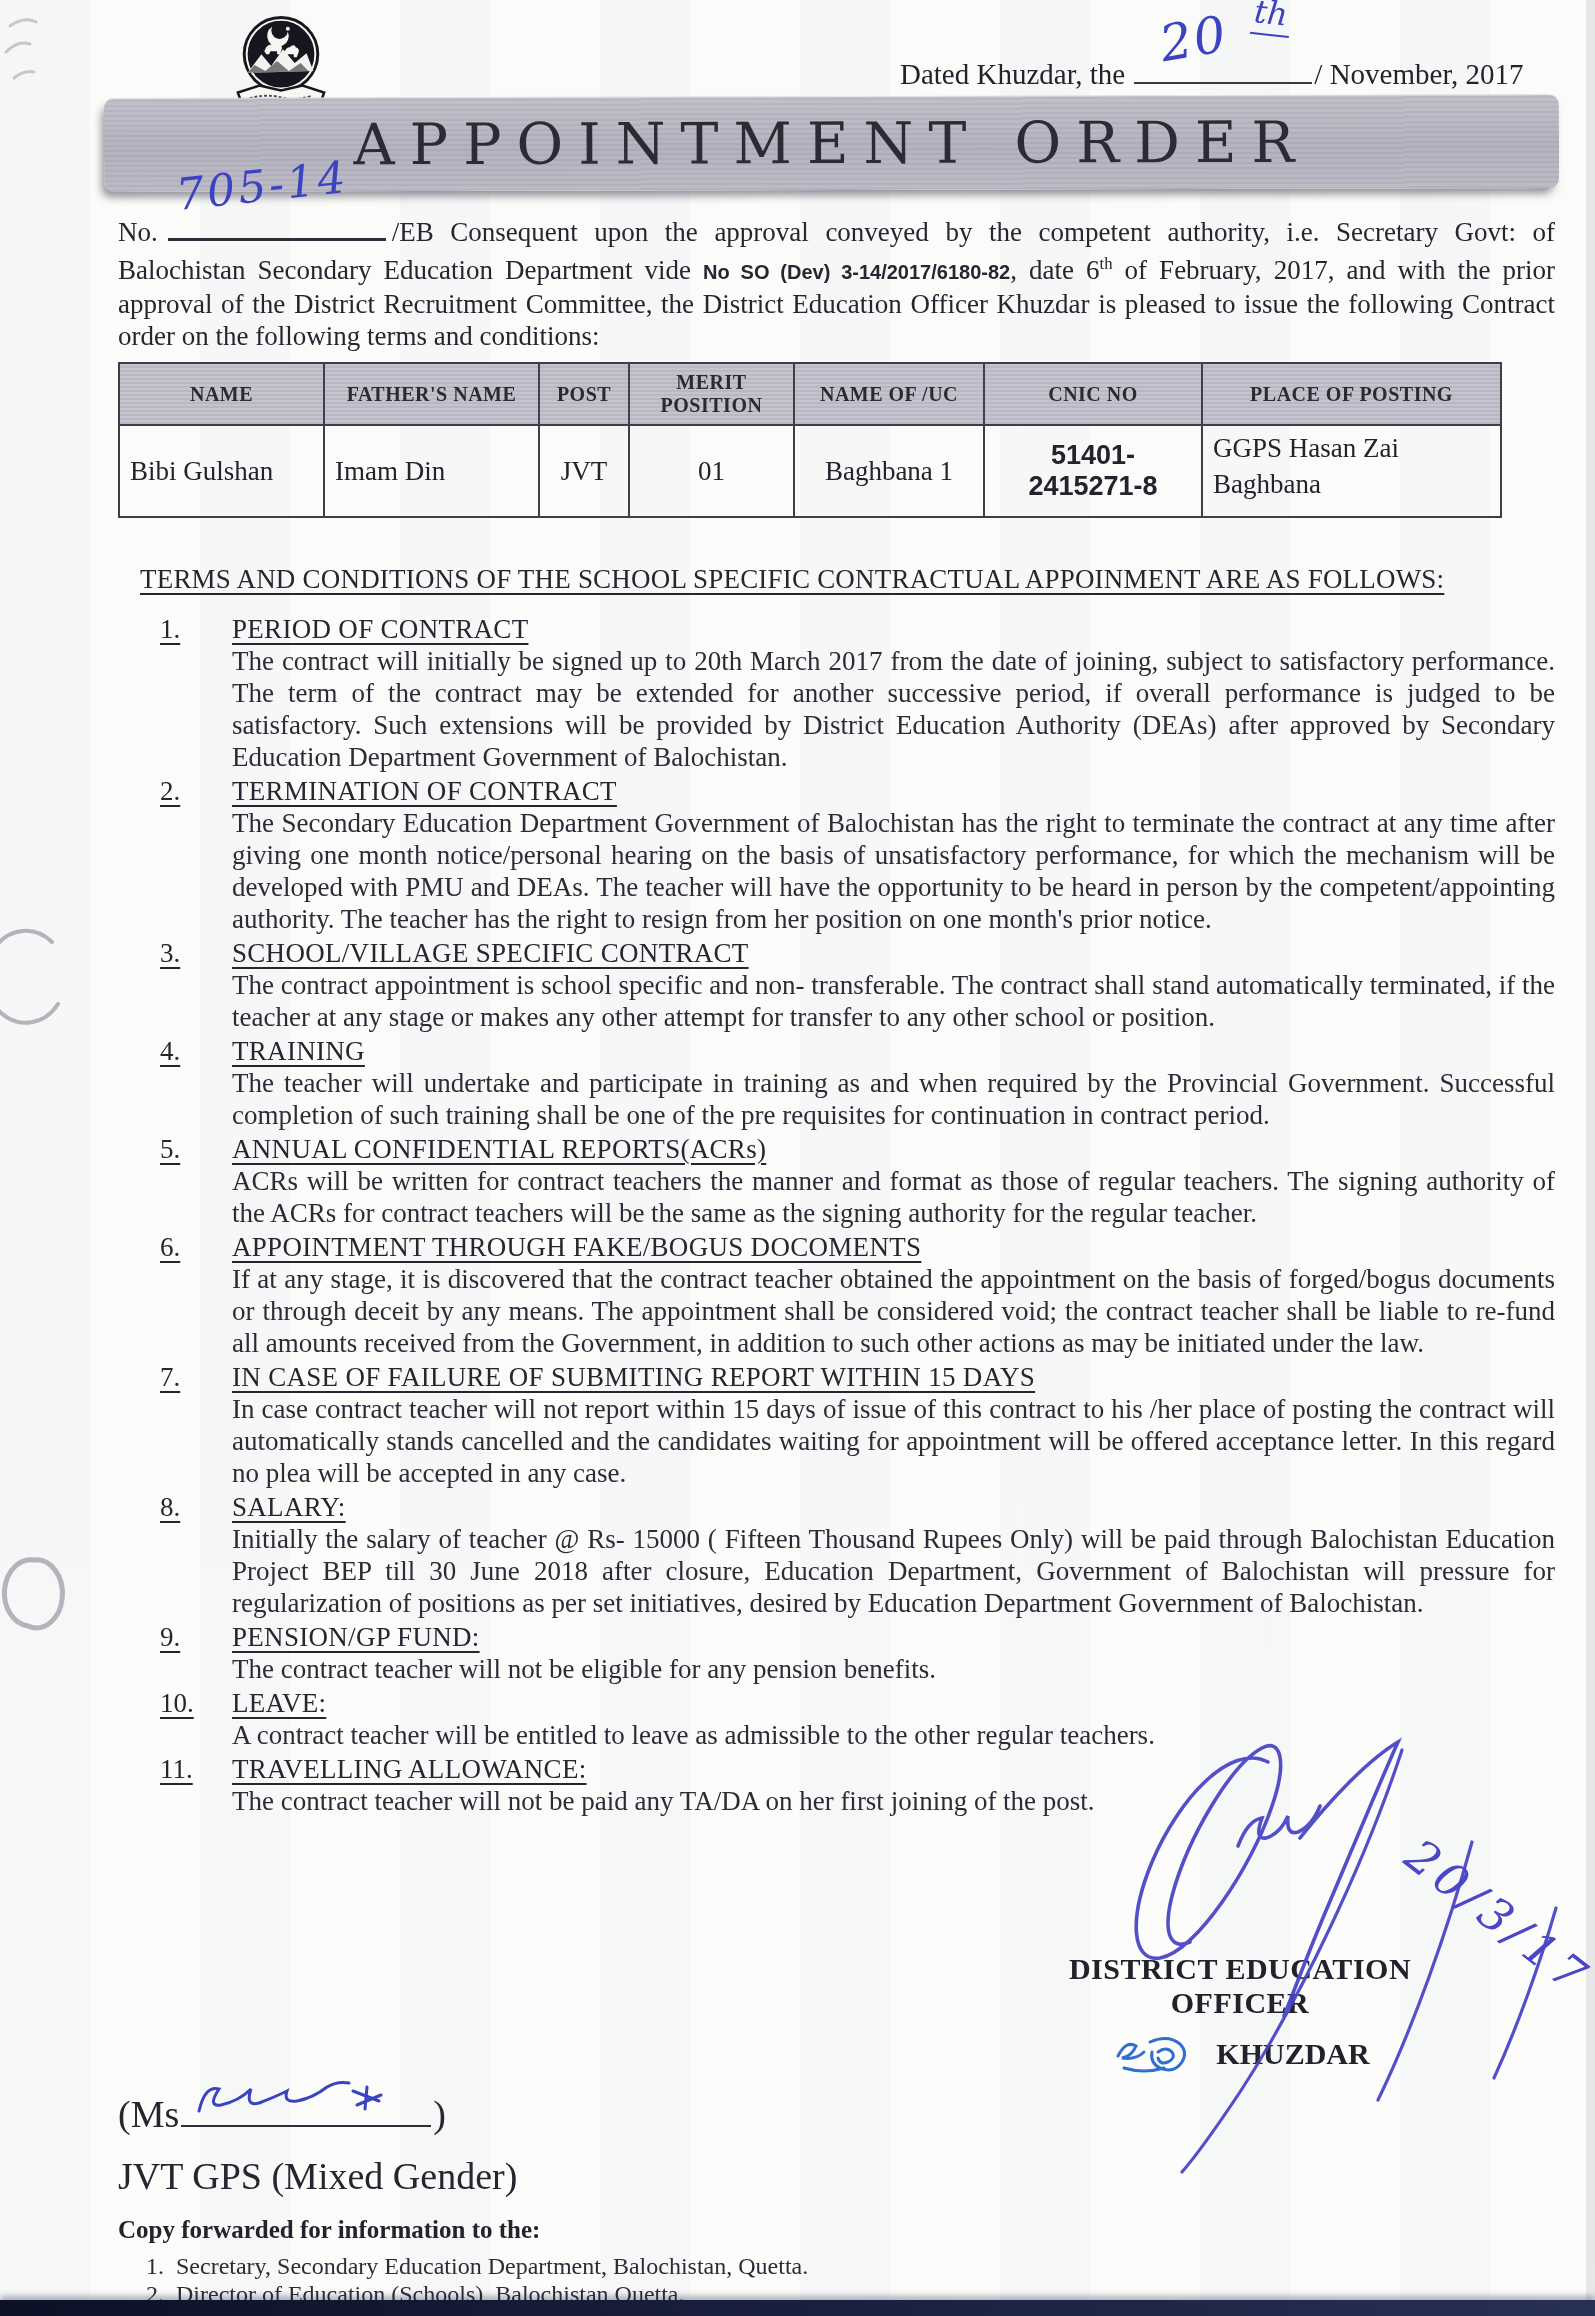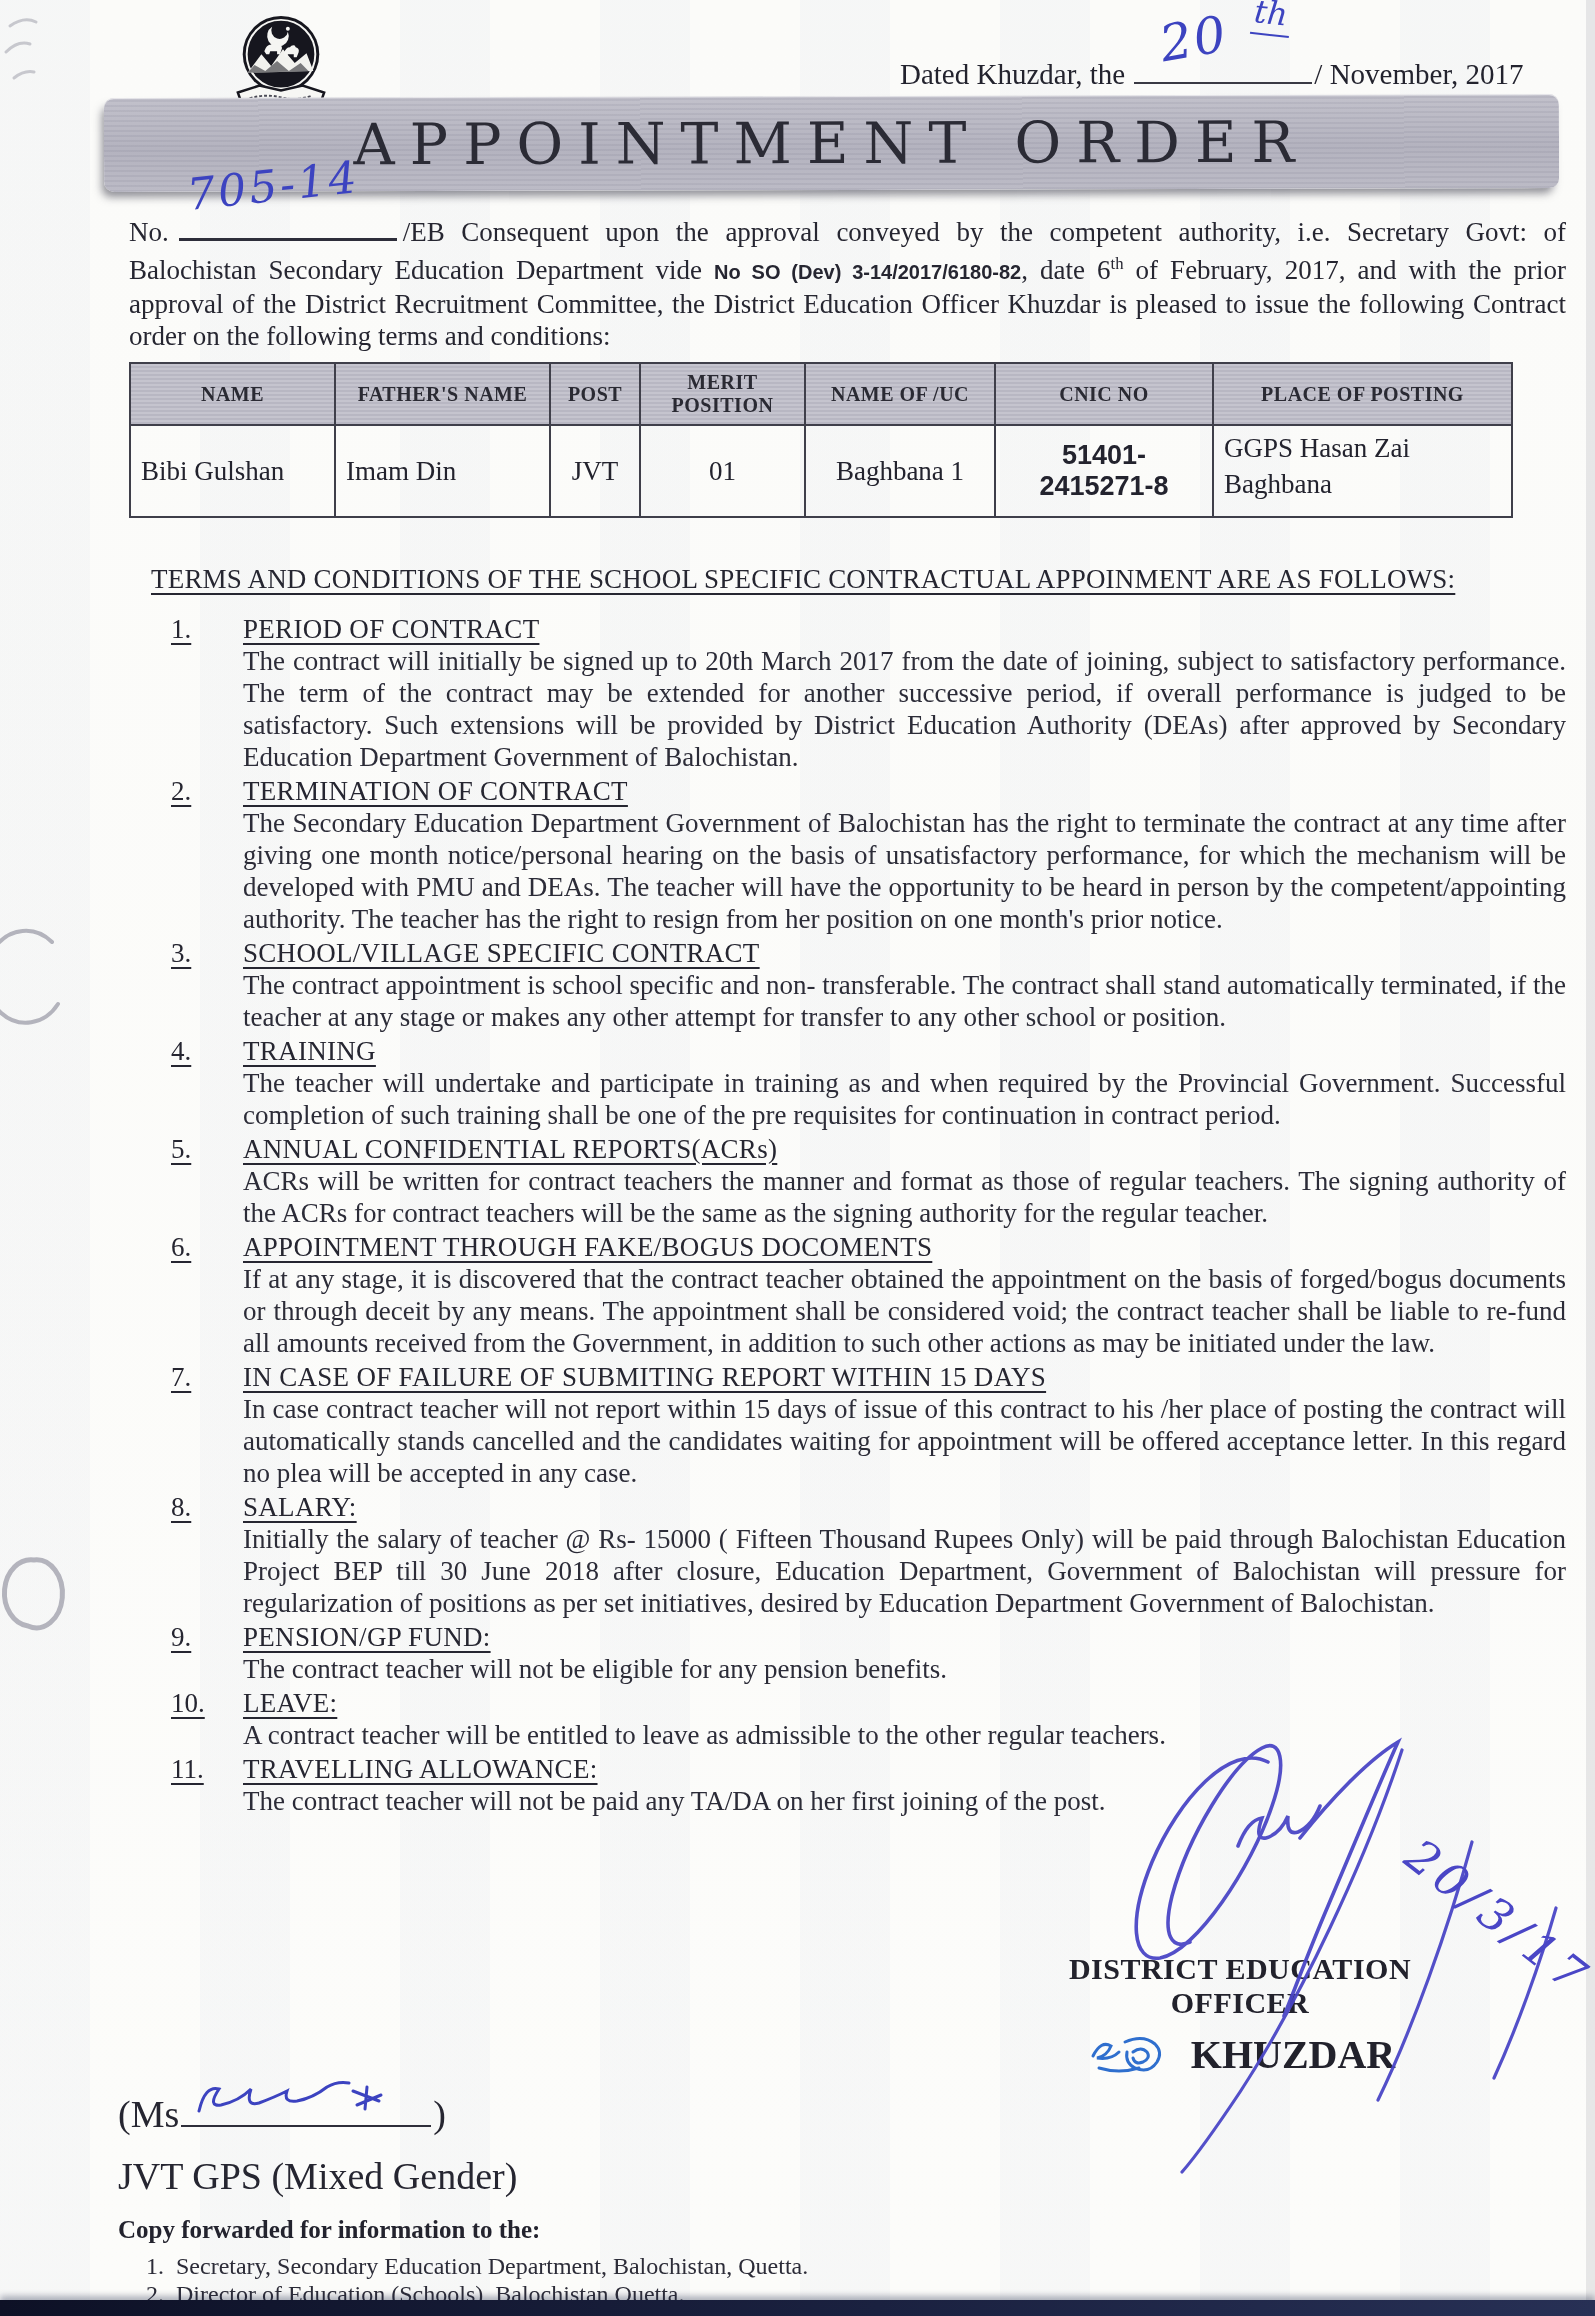--- a/index.html
+++ b/index.html
@@ -40,21 +40,21 @@
     border-radius:10px;
     box-shadow:-4px 7px 9px -2px rgba(55,55,70,0.55), 0 1px 0 rgba(255,255,255,0.6) inset;
     transform:rotate(-0.15deg);
     display:flex; align-items:center; justify-content:center;
   }
   .title-text {
     font-family:"DejaVu Serif", serif; font-size:57px; letter-spacing:15px;
     color:#2b2b35; white-space:nowrap;
   }
   
-  .content { position:absolute; left:129px; top:212px; width:1437px; }
+  .content { position:absolute; left:118px; top:212px; width:1437px; }
   .intro { font-size:27px; line-height:32px; text-align:justify; }
   .ref-slot {
     display:inline-block; position:relative; width:218px; height:26px;
     border-bottom:3px solid #2e2e3a; margin:0 6px 0 10px; vertical-align:baseline;
   }
   .ref-hw {
     position:absolute; left:8px; top:-42px; font-size:44px; white-space:nowrap;
     transform:rotate(-6deg); letter-spacing:3px;
   }
   .bold-sans { font-family:"Liberation Sans", sans-serif; font-weight:bold; font-size:20px; }
@@ -88,21 +88,21 @@
   }
   .term-main { flex:1 1 auto; }
   .term-head {
     font-size:27px; line-height:32px; margin-top:2px; letter-spacing:0.3px;
     text-decoration:underline; text-underline-offset:5px; display:inline-block;
   }
   .term-body { font-size:27px; line-height:32px; text-align:justify; color:#2c2c38; }
   
   .sig-block { position:absolute; left:1000px; top:1952px; width:480px; text-align:center; }
   .sig-line1 { font-size:30px; font-weight:bold; letter-spacing:0.5px; color:#22222c; }
-  .sig-line2 { font-size:40px; font-weight:bold; margin-top:6px; color:#22222c;
+  .sig-line2 { font-size:30px; font-weight:bold; margin-top:6px; color:#22222c;
                display:flex; align-items:center; justify-content:center; gap:10px; }
   
   .footer { position:absolute; left:118px; top:2048px; width:1100px; }
   .ms-line { font-size:38px; position:relative;margin-top:44px; }
   .ms-slot {
     display:inline-block; position:relative; width:250px; height:28px;
     border-bottom:2.5px solid #2e2e3a; margin:0 2px;
   }
   .jvt-line { font-size:38px; margin-top:18px; }
   .cc-heading { font-size:25px; font-weight:bold; margin-top:18px; color:#23232e; }

